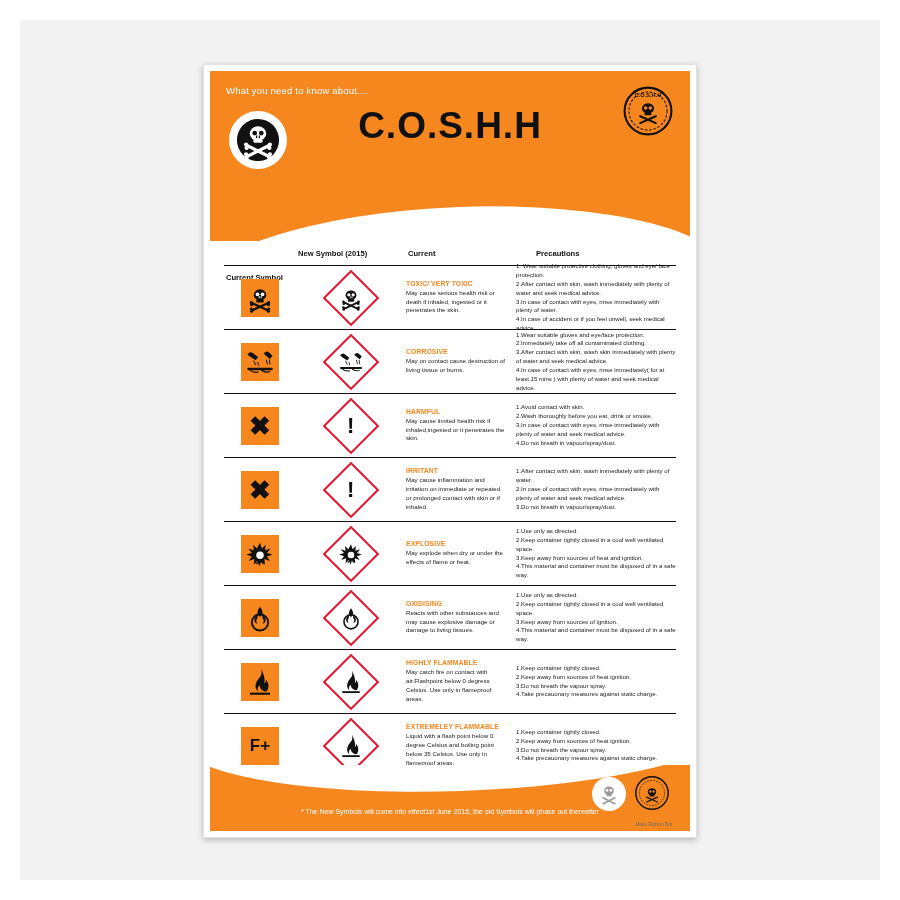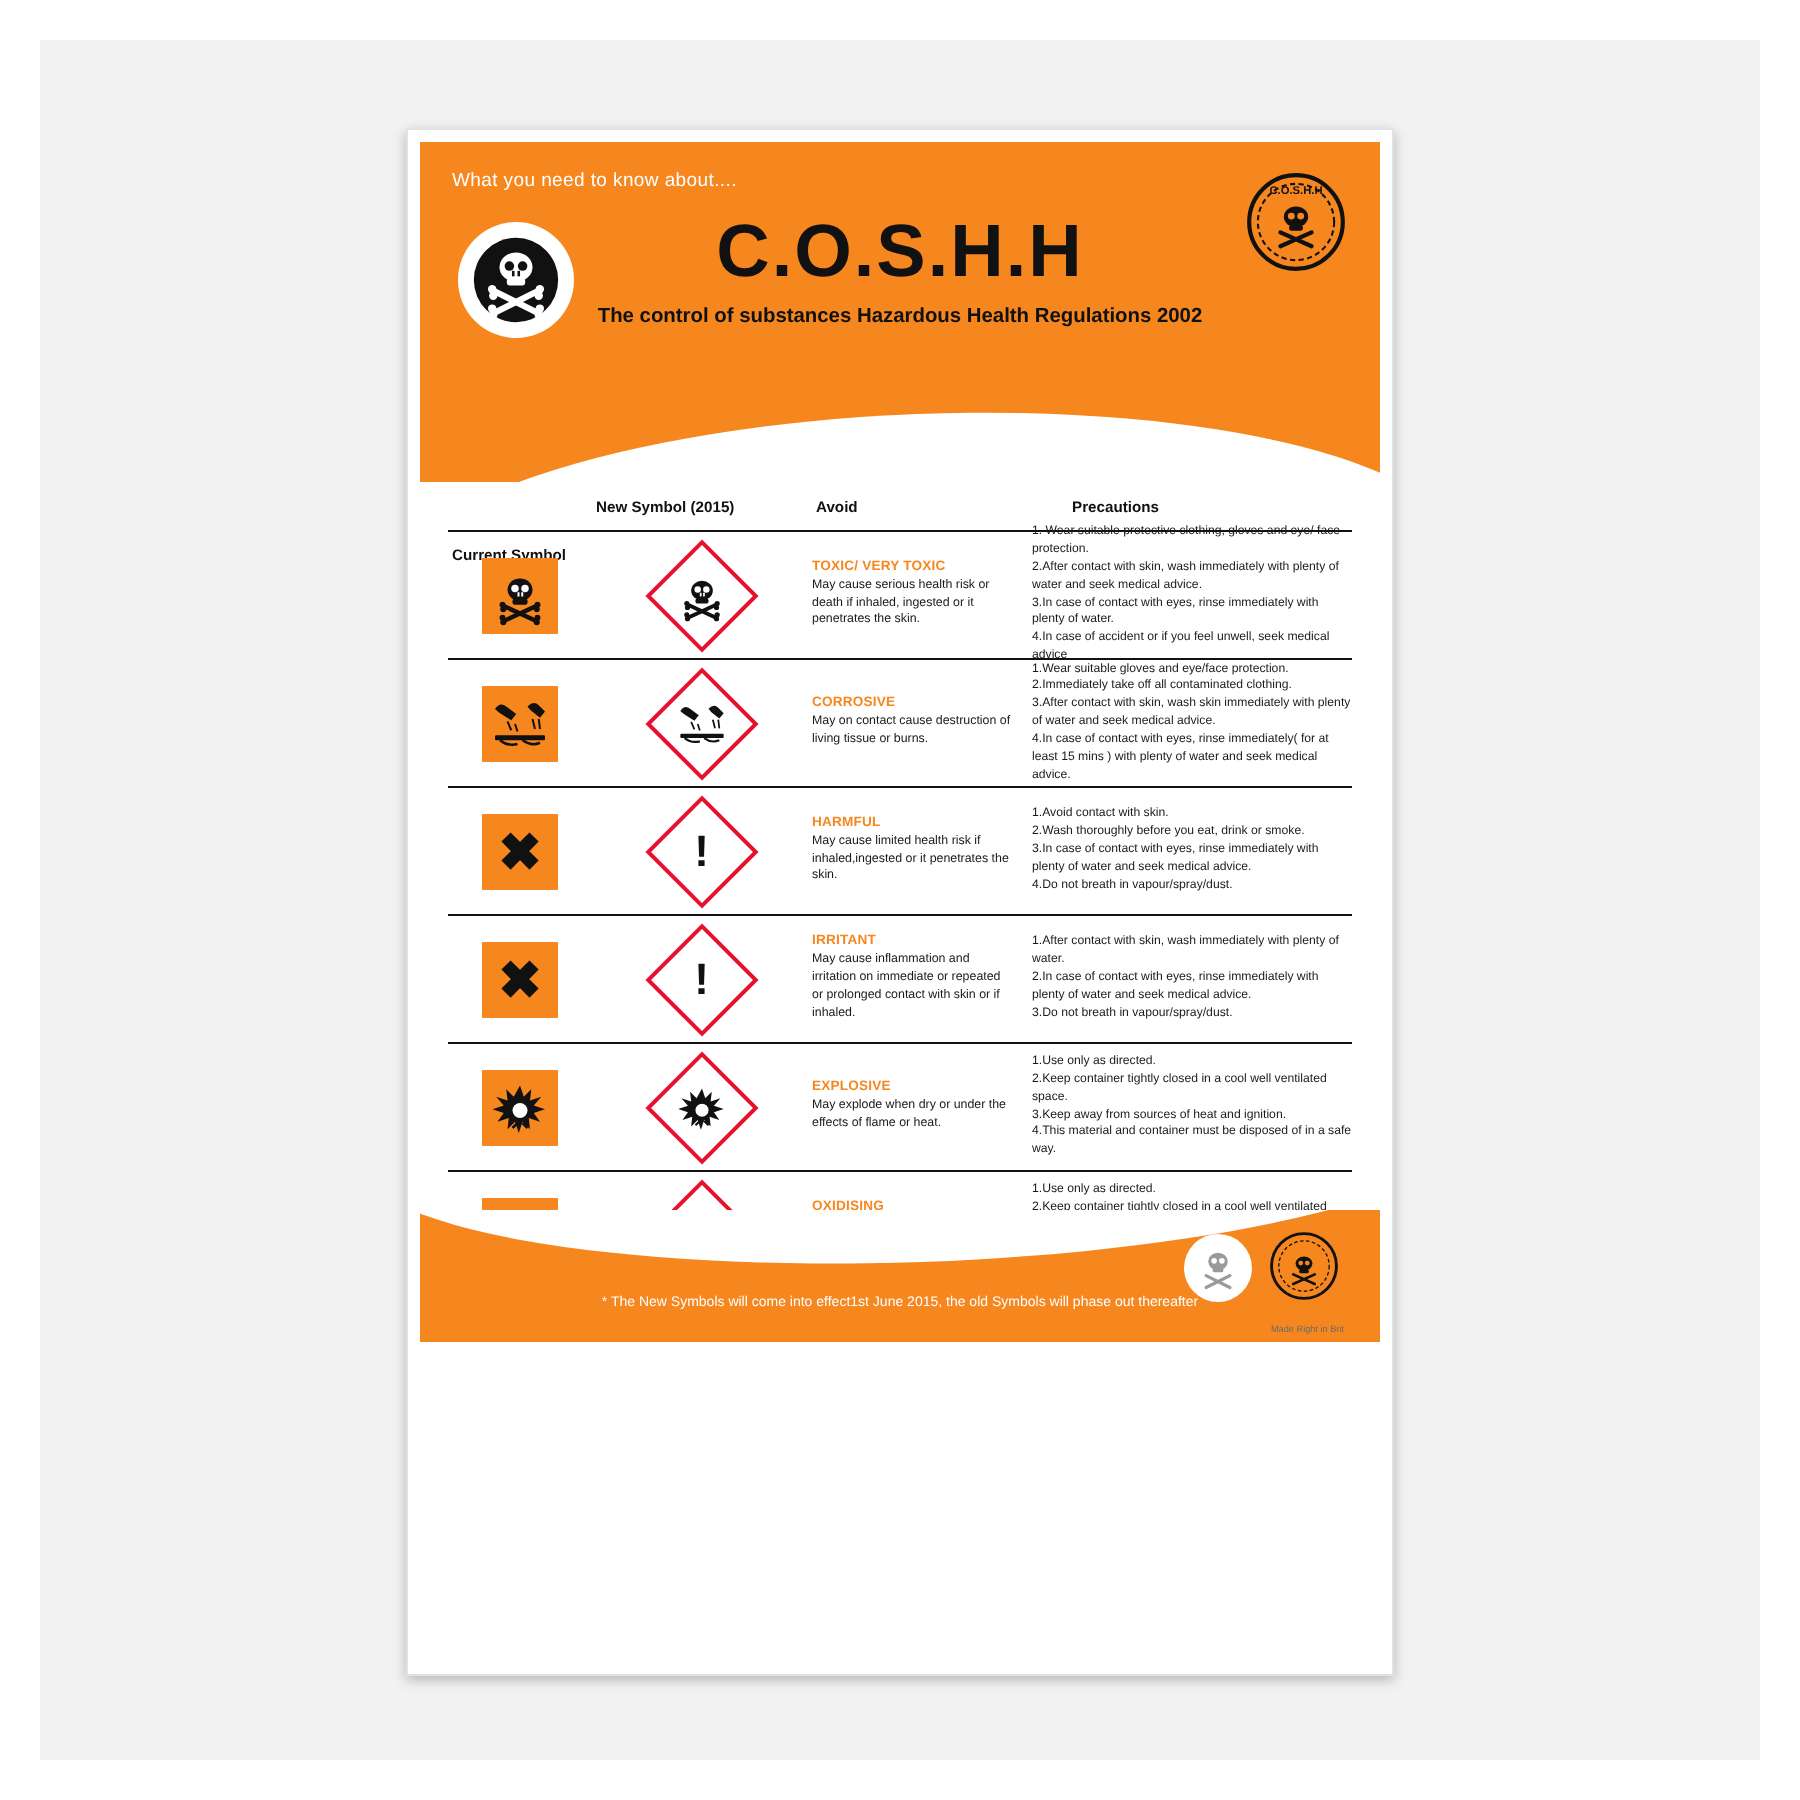--- a/index.html
+++ b/index.html
@@ -19,21 +19,21 @@
   }
   
   .poster{
     position:absolute;left:203px;top:64px;width:492px;height:772px;
     background:#ffffff;
     box-shadow:0 2px 6px rgba(0,0,0,0.25);
     border:1px solid #e2e2e2;
     overflow:hidden;
   }
   .sheet{
-    position:absolute;left:6px;top:6px;width:480px;height:600px;
+    position:absolute;left:6px;top:6px;width:480px;height:760px;
     background:#ffffff;
     overflow:hidden;
   }
 
   
   .header{
     position:relative;width:480px;height:170px;
     background:#F6871F;
     overflow:hidden;
   }
@@ -208,29 +208,28 @@
             <g stroke="#111" stroke-width="2.4" stroke-linecap="round">
               <line x1="21" y1="36" x2="39" y2="44"></line>
               <line x1="39" y1="36" x2="21" y2="44"></line>
             </g>
             <text x="30" y="14" text-anchor="middle" font-size="6.5" font-family="Liberation Sans, sans-serif" fill="#111" font-weight="bold">C.O.S.H.H</text>
           </svg>
         </div>
 
         <div class="titleblock">
           <div class="coshh">C.O.S.H.H</div>
-          <div class="subtitle">The control of substances Hazardous Health Regulations 2002</div>
         </div>
 
       </div>
 
       <div class="colheads">
         <span class="ch1">Current Symbol</span>
         <span class="ch2">New Symbol (2015)</span>
-        <span class="ch3">Avoid</span>
+        <span class="ch3">Current</span>
         <span class="ch4">Precautions</span>
       </div>
 
       <div class="rows" id="rows">
           <div class="row">
             <div class="cell-old">
               <div class="old-sq">
                 <div class="inner">
                   <svg width="30" height="30" viewBox="0 0 48 48" aria-hidden="true">
                     <g fill="#111111">

